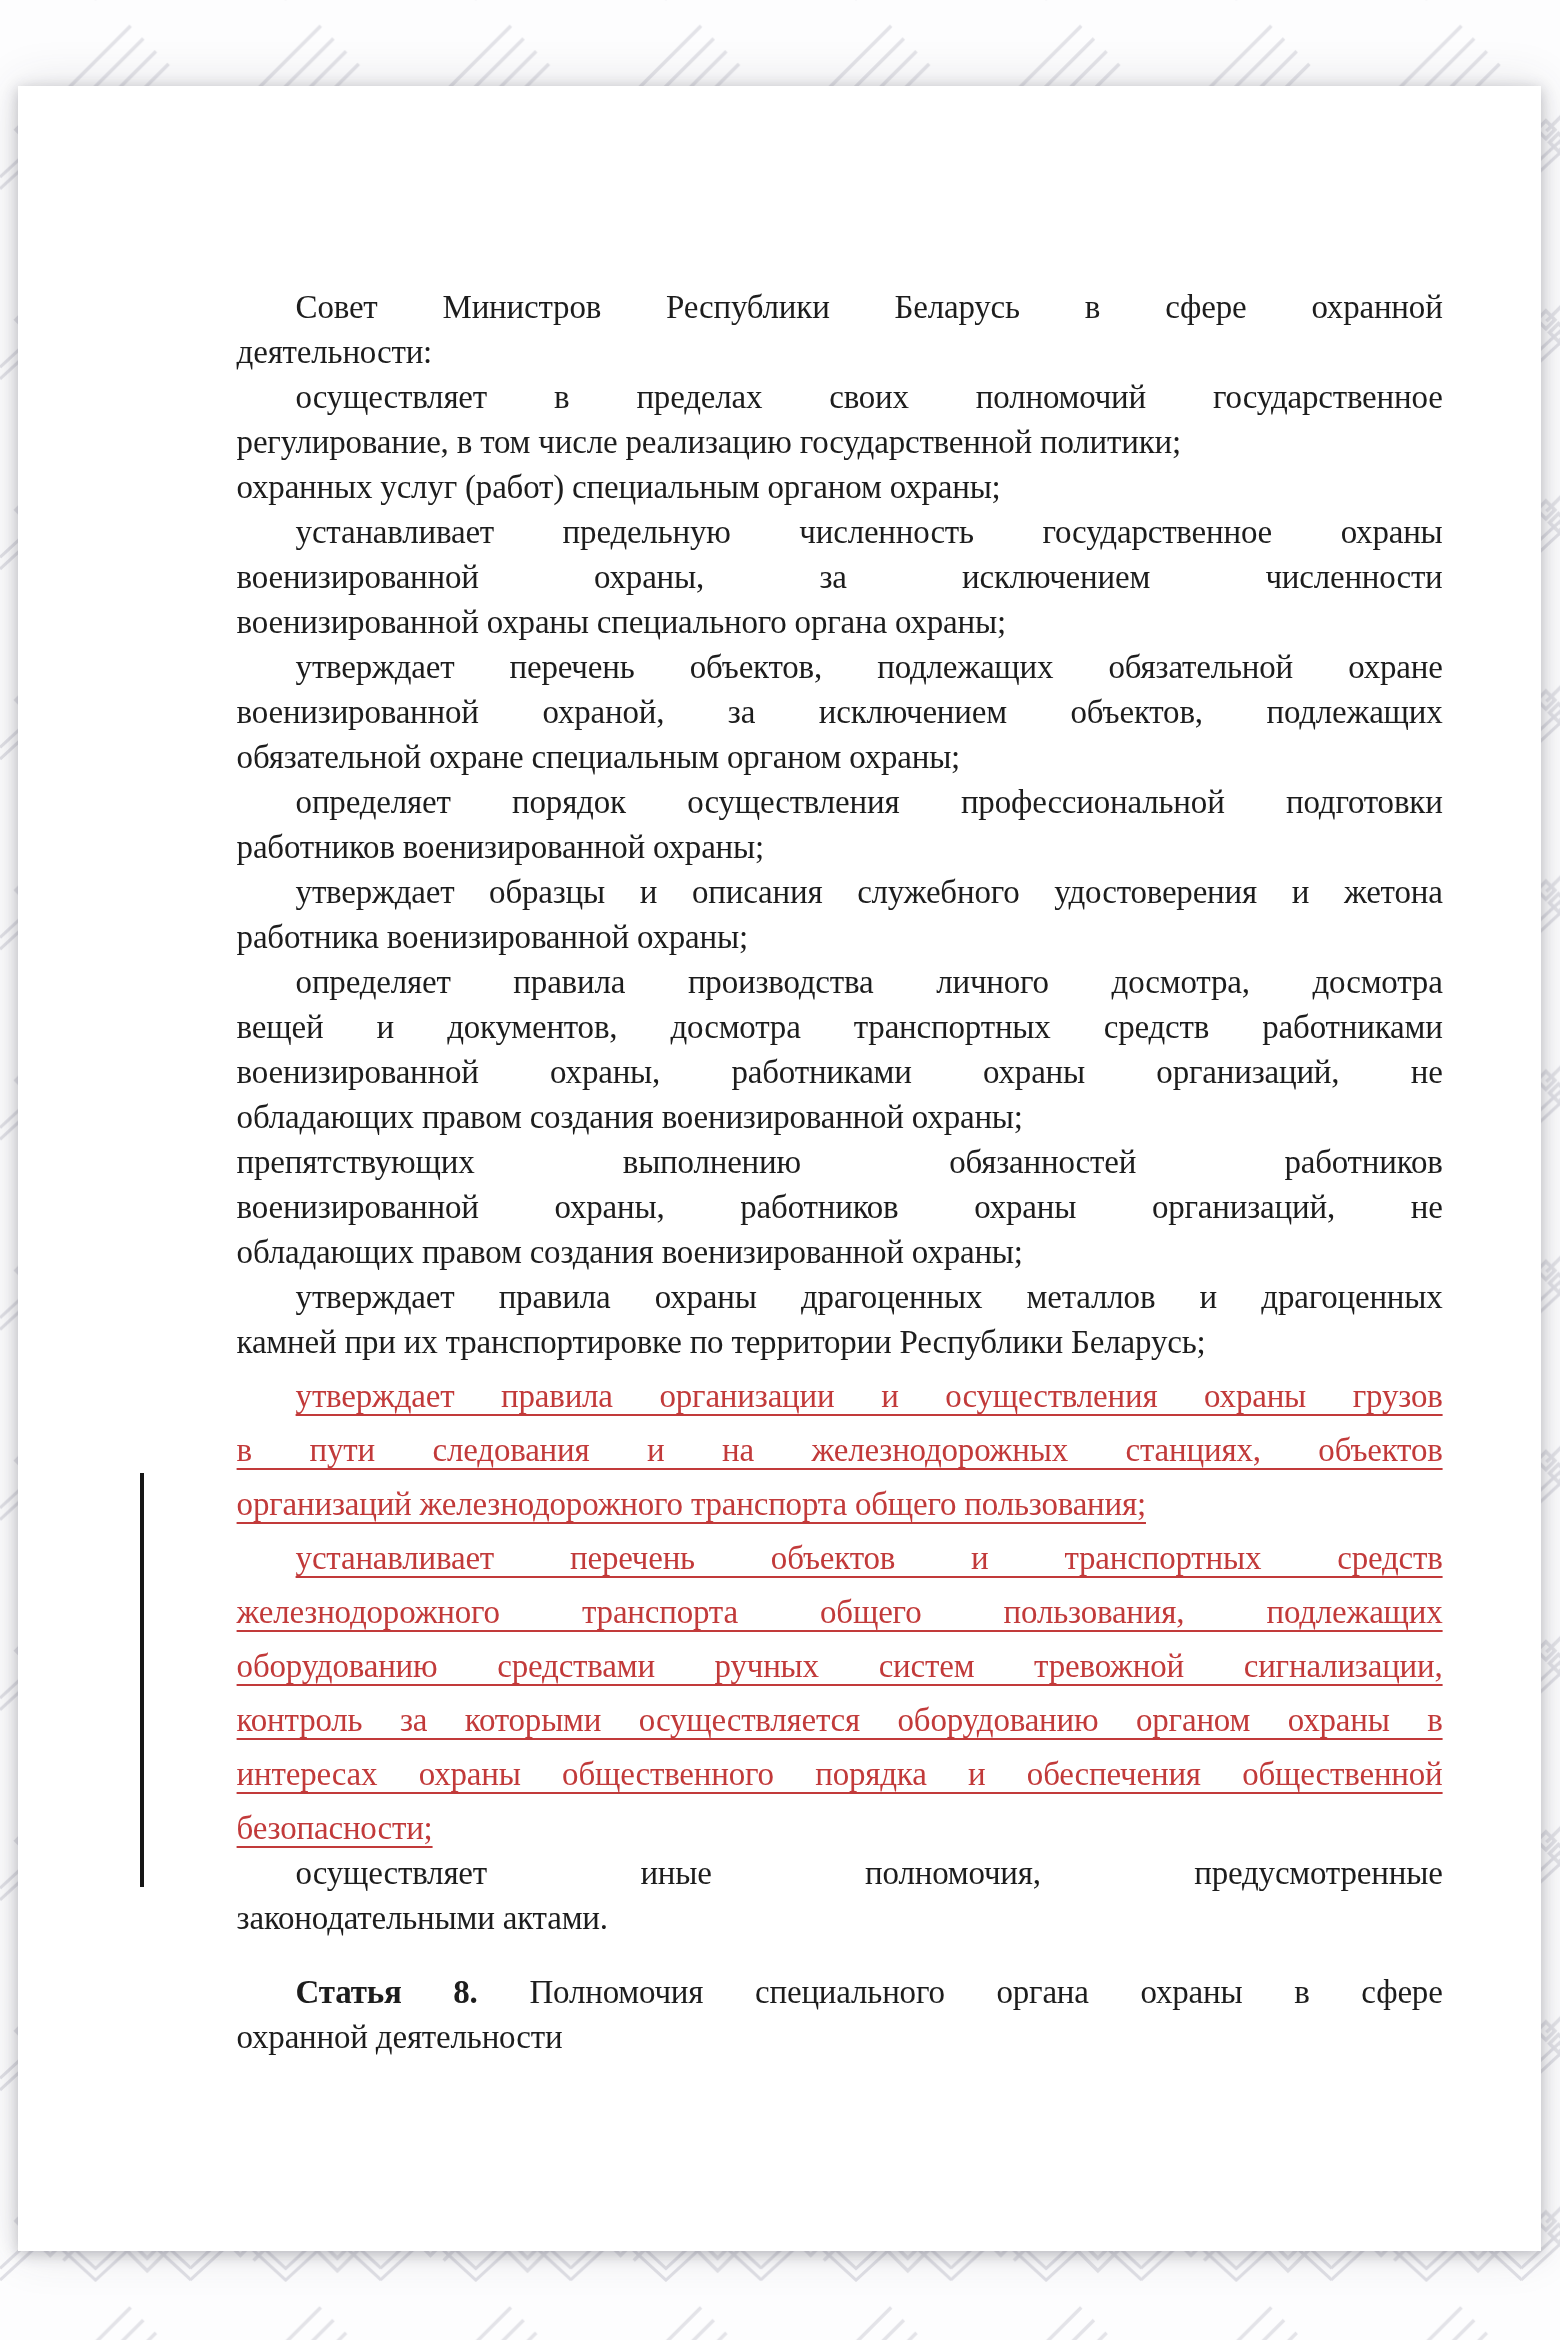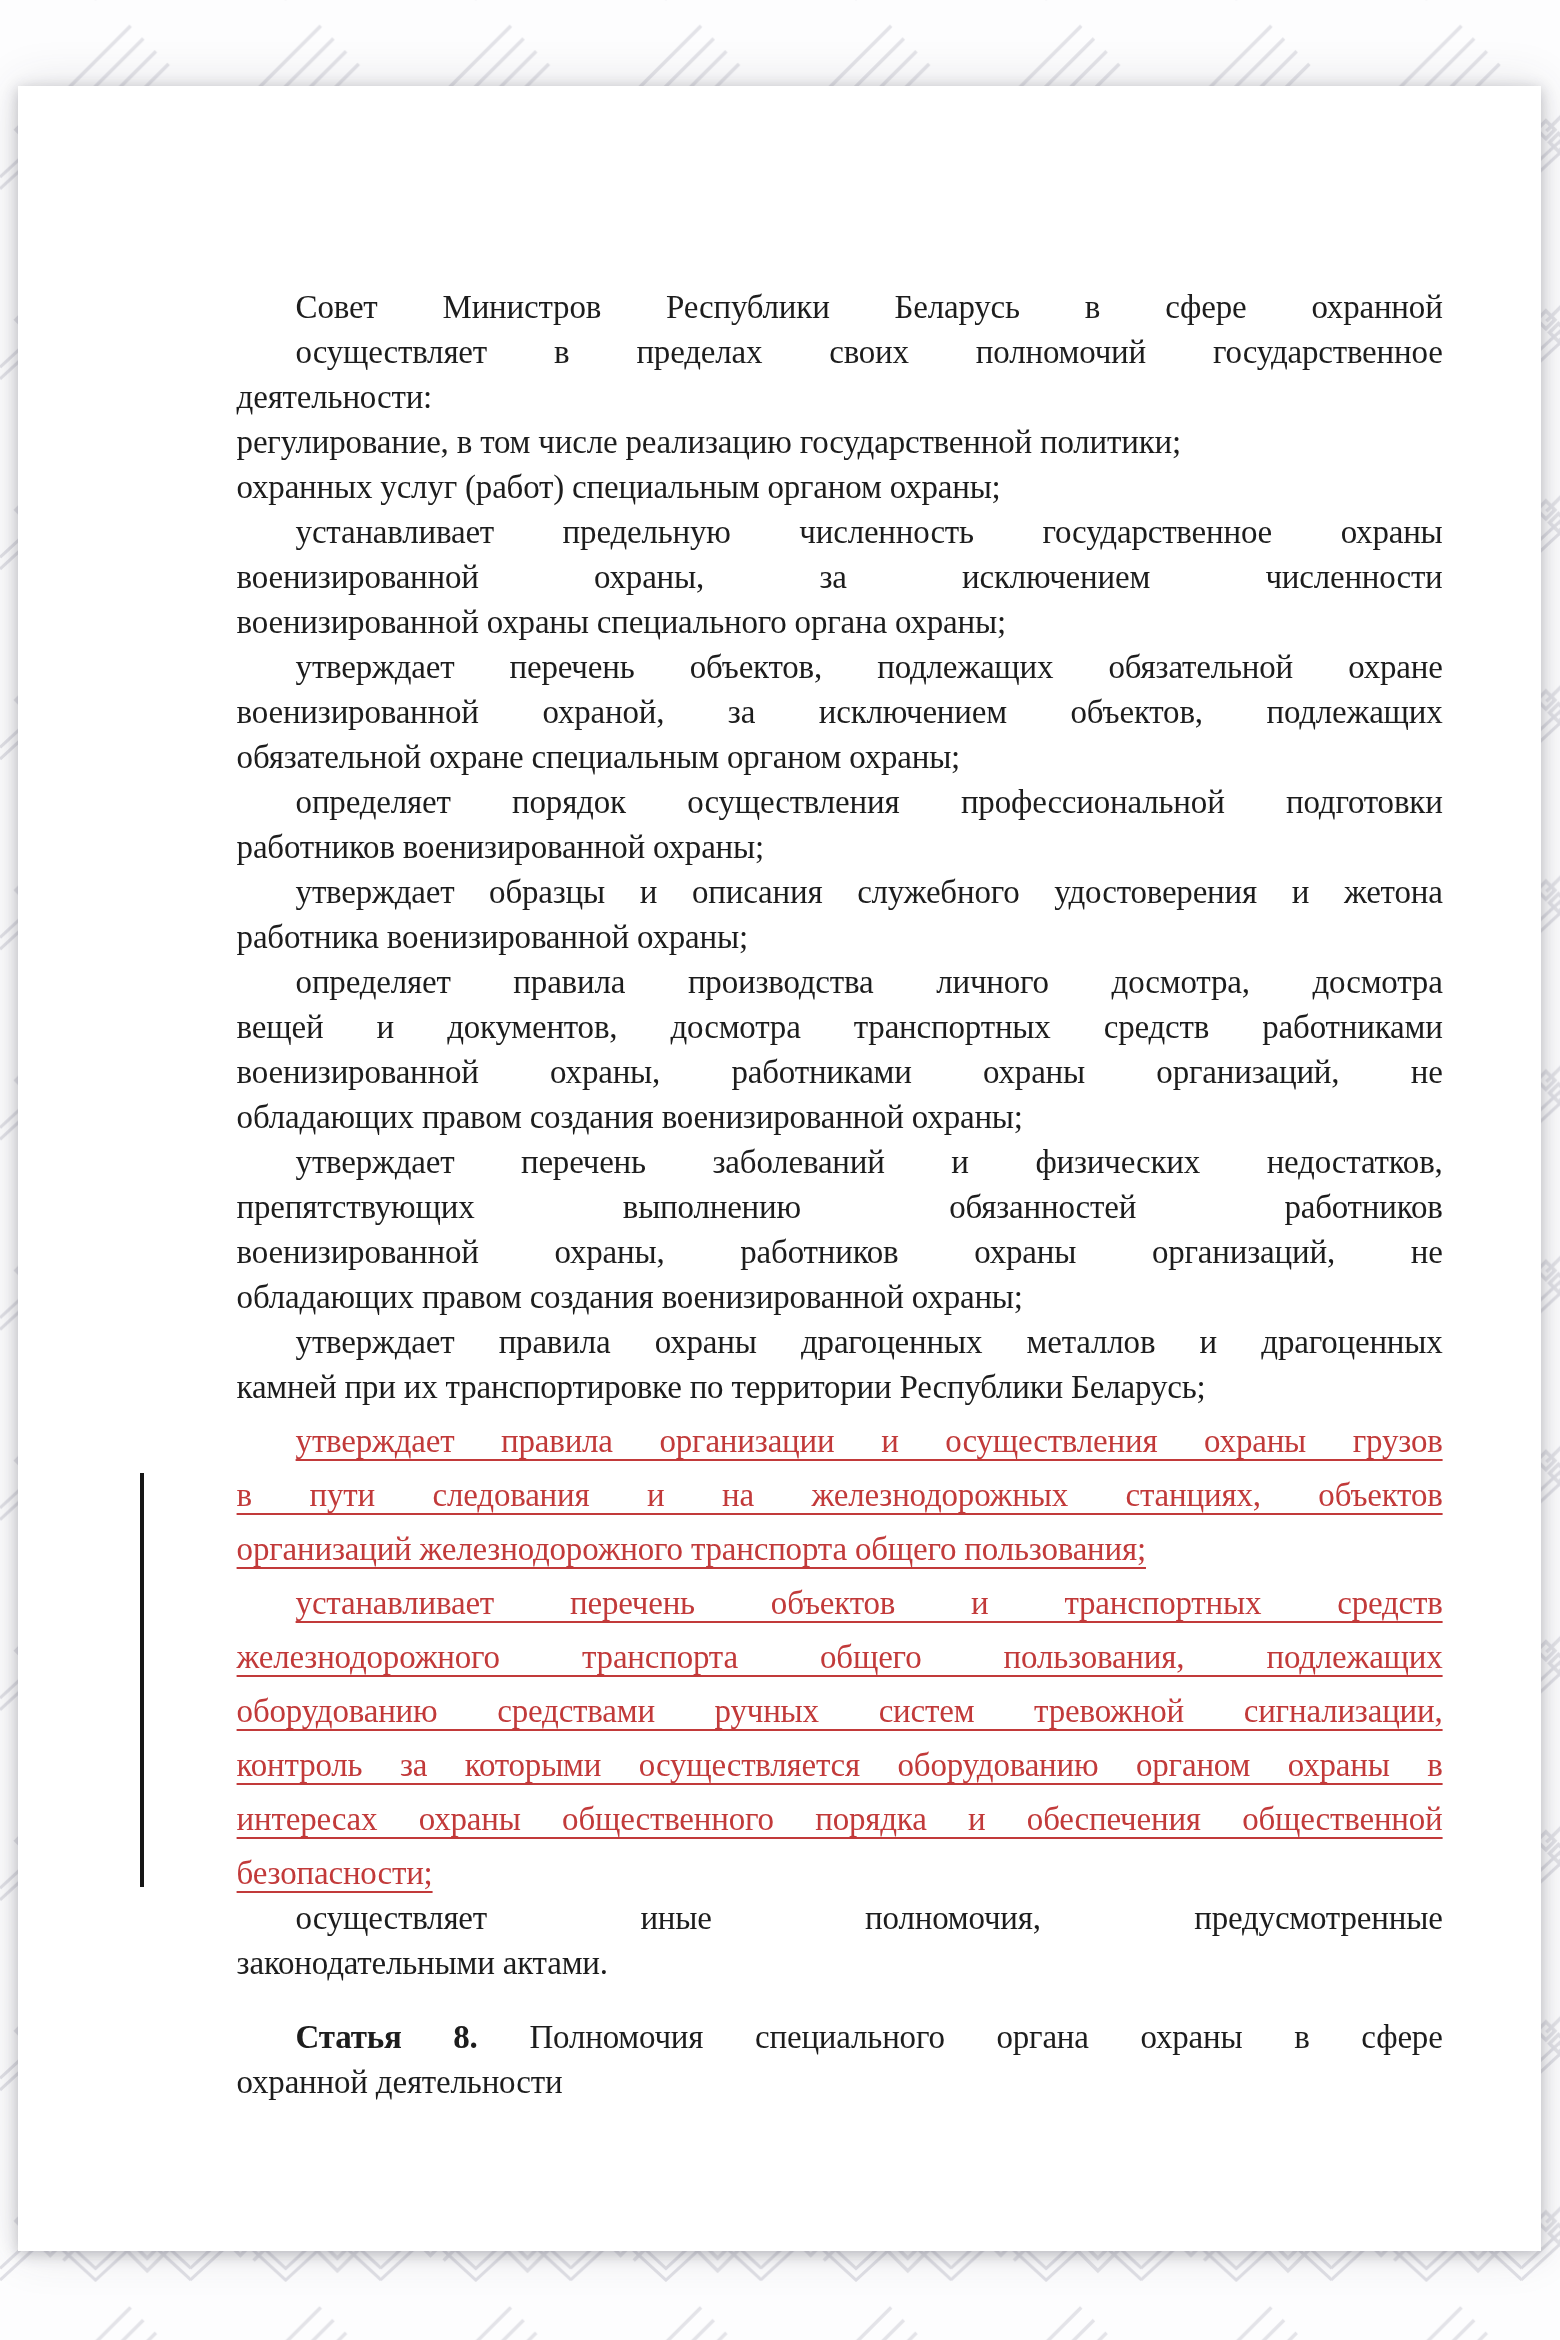--- a/index.html
+++ b/index.html
@@ -76,39 +76,38 @@
         </g>
       </pattern>
     </defs>
     <rect x="0" y="0" width="1600" height="2400" fill="url(#orn)"></rect>
   </svg>
 
   <div class="page">
     <div class="change-bar"></div>
     <div class="textblock">
         <div class="line j ind">Совет Министров Республики Беларусь в сфере охранной</div>
+        <div class="line">деятельности:</div>
         <div class="line j ind">осуществляет в пределах своих полномочий государственное</div>
-        <div class="line">деятельности:</div>
         <div class="line">регулирование, в том числе реализацию государственной политики;</div>
         <div class="line">охранных услуг (работ) специальным органом охраны;</div>
         <div class="line j ind">устанавливает предельную численность государственное охраны</div>
         <div class="line j">военизированной охраны, за исключением численности</div>
         <div class="line">военизированной охраны специального органа охраны;</div>
         <div class="line j ind">утверждает перечень объектов, подлежащих обязательной охране</div>
         <div class="line j">военизированной охраной, за исключением объектов, подлежащих</div>
         <div class="line">обязательной охране специальным органом охраны;</div>
         <div class="line j ind">определяет порядок осуществления профессиональной подготовки</div>
         <div class="line">работников военизированной охраны;</div>
         <div class="line j ind">утверждает образцы и описания служебного удостоверения и жетона</div>
         <div class="line">работника военизированной охраны;</div>
         <div class="line j ind">определяет правила производства личного досмотра, досмотра</div>
         <div class="line j">вещей и документов, досмотра транспортных средств работниками</div>
         <div class="line j">военизированной охраны, работниками охраны организаций, не</div>
         <div class="line">обладающих правом создания военизированной охраны;</div>
-        <div class="line j ind">утверждает перечень заболеваний и физических недостатков,</div>
         <div class="line j">препятствующих выполнению обязанностей работников</div>
         <div class="line j">военизированной охраны, работников охраны организаций, не</div>
         <div class="line">обладающих правом создания военизированной охраны;</div>
         <div class="line j ind">утверждает правила охраны драгоценных металлов и драгоценных</div>
         <div class="line">камней при их транспортировке по территории Республики Беларусь;</div>
         <div class="line j ind red ul">утверждает правила организации и осуществления охраны грузов</div>
         <div class="line j red ul">в пути следования и на железнодорожных станциях, объектов</div>
         <div class="line red ul">организаций железнодорожного транспорта общего пользования;</div>
         <div class="line j ind red ul">устанавливает перечень объектов и транспортных средств</div>
         <div class="line j red ul">железнодорожного транспорта общего пользования, подлежащих</div>

